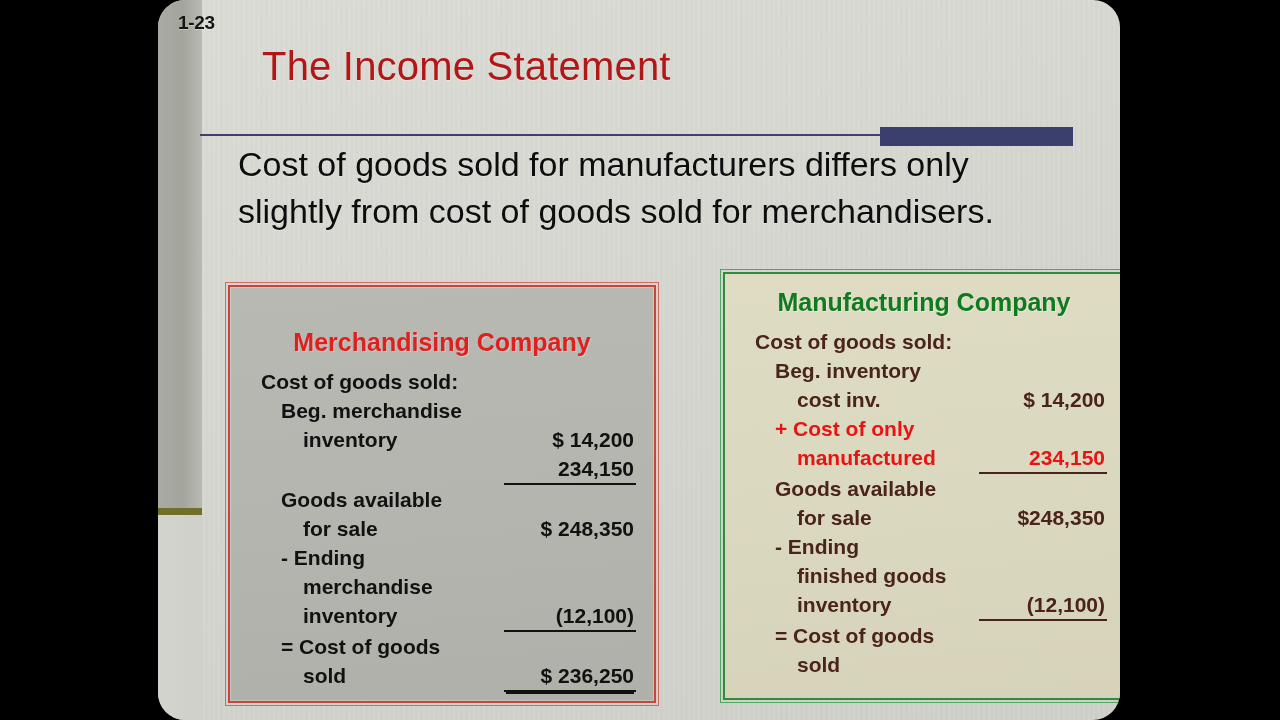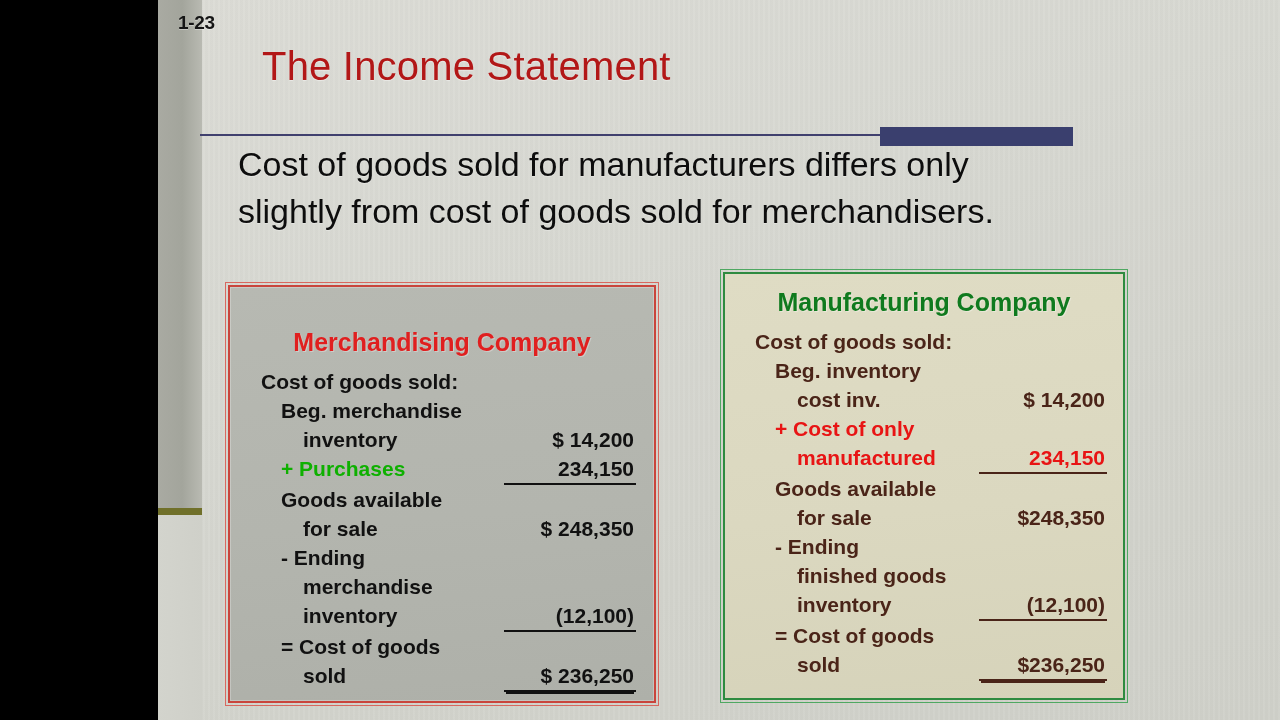--- a/index.html
+++ b/index.html
@@ -17,24 +17,25 @@
     width: 1280px;
     height: 720px;
     background: #000000;
   }
 
   
   #slide {
     position: absolute;
     left: 158px;
     top: 0px;
-    width: 1122px;
+    width: 962px;
     height: 720px;
     background: linear-gradient(160deg, #dcdcd6 0%, #d7d8d1 38%, #d2d3cc 68%, #cfd0c9 100%);
     overflow: hidden;
+    border-radius: 27px;
   }
 
   
   #slide::after {
     content: "";
     position: absolute;
     inset: 0;
     pointer-events: none;
     background: repeating-linear-gradient(
       to right,
@@ -264,21 +265,20 @@
             <span class="lbl ind1">Beg. merchandise</span>
             <span class="spacer"></span>
             <span class="val"></span>
           </div>
           <div class="row">
             <span class="lbl ind2">inventory</span>
             <span class="spacer"></span>
             <span class="val">$  14,200</span>
           </div>
           <div class="row">
-            <span class="lbl ind1 em">+ Purchases</span>
             <span class="spacer"></span>
             <span class="val em ul-single">234,150</span>
           </div>
           <div class="row">
             <span class="lbl ind1">Goods available</span>
             <span class="spacer"></span>
             <span class="val"></span>
           </div>
           <div class="row">
             <span class="lbl ind2">for sale</span>
@@ -367,19 +367,18 @@
             <span class="val ul-single">(12,100)</span>
           </div>
           <div class="row">
             <span class="lbl ind1">= Cost of goods</span>
             <span class="spacer"></span>
             <span class="val"></span>
           </div>
           <div class="row">
             <span class="lbl ind2">sold</span>
             <span class="spacer"></span>
-            <span class="val ul-double">$236,250</span>
           </div>
         </div>
     </div>
 
   </div>
 </div>
 
 </body></html>

